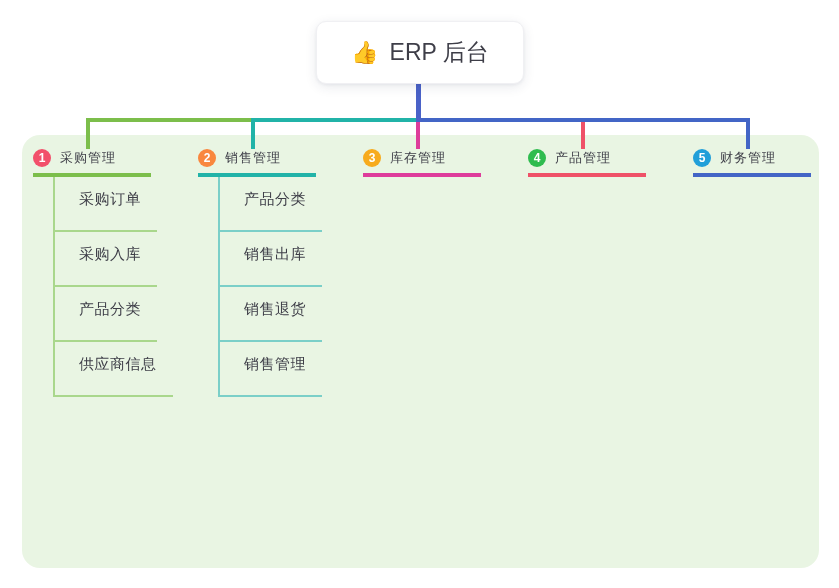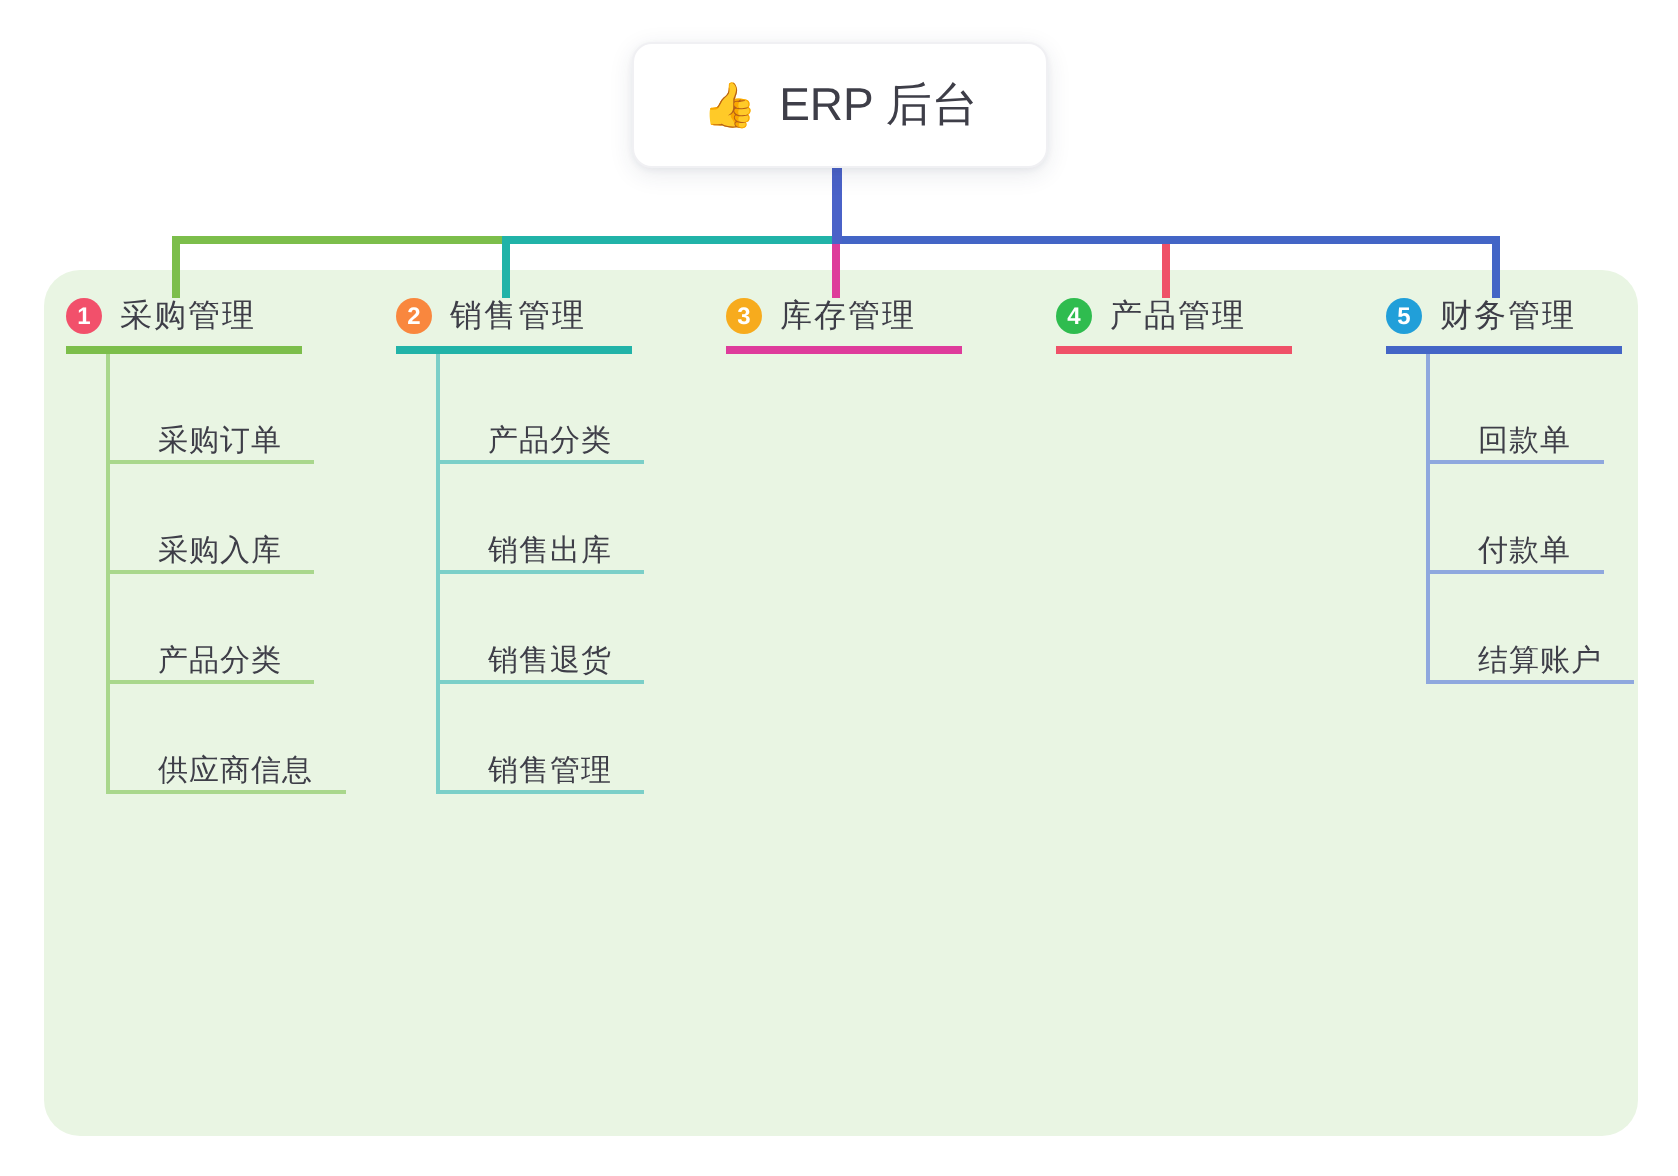--- a/index.html
+++ b/index.html
@@ -26,30 +26,30 @@
     display:flex;align-items:center;gap:9px;
     width:118px;height:30px;
     border-bottom:4px solid var(--main);
   }
   .badge{
     width:18px;height:18px;border-radius:50%;flex:none;
     background:var(--badge);color:#fff;font-size:12px;font-weight:bold;
     display:flex;align-items:center;justify-content:center;line-height:1;
   }
   .branch-label{
-    font-size:16px;color:#3e3e48;letter-spacing:1px;white-space:nowrap;
+    font-size:13px;color:#3e3e48;letter-spacing:1px;white-space:nowrap;
   }
   .children{
     margin-left:20px;border-left:2px solid var(--light);width:max-content;
   }
   .child{
     width:max-content;height:55px;box-sizing:border-box;
     border-bottom:2px solid var(--light);
     display:flex;align-items:flex-end;
-    padding:0 16px 0 24px;
+    padding:0 16px 21px 24px;
   }
   .child-label{
     font-size:15px;color:#3e3e48;letter-spacing:.5px;white-space:nowrap;
   }
 </style>
 </head>
 <body style="background: rgb(255, 255, 255);">
 
 <div class="panel" style="background: rgb(233, 245, 227);"></div>
 
@@ -131,27 +131,14 @@
       <span class="badge">4</span>
       <span class="branch-label">产品管理</span>
     </div>
   </div>
 
   <div class="branch" style="left: 693px; --main: #4365c6; --light: #8fa8de; --badge: #219fd9;">
     <div class="branch-header">
       <span class="badge">5</span>
       <span class="branch-label">财务管理</span>
     </div>
-    <div class="children">
-  <div class="child">
-    <span class="child-label">回款单</span>
-  </div>
-
-  <div class="child">
-    <span class="child-label">付款单</span>
-  </div>
-
-  <div class="child">
-    <span class="child-label">结算账户</span>
-  </div>
-</div>
   </div>
 </div>
 
 </body></html>

